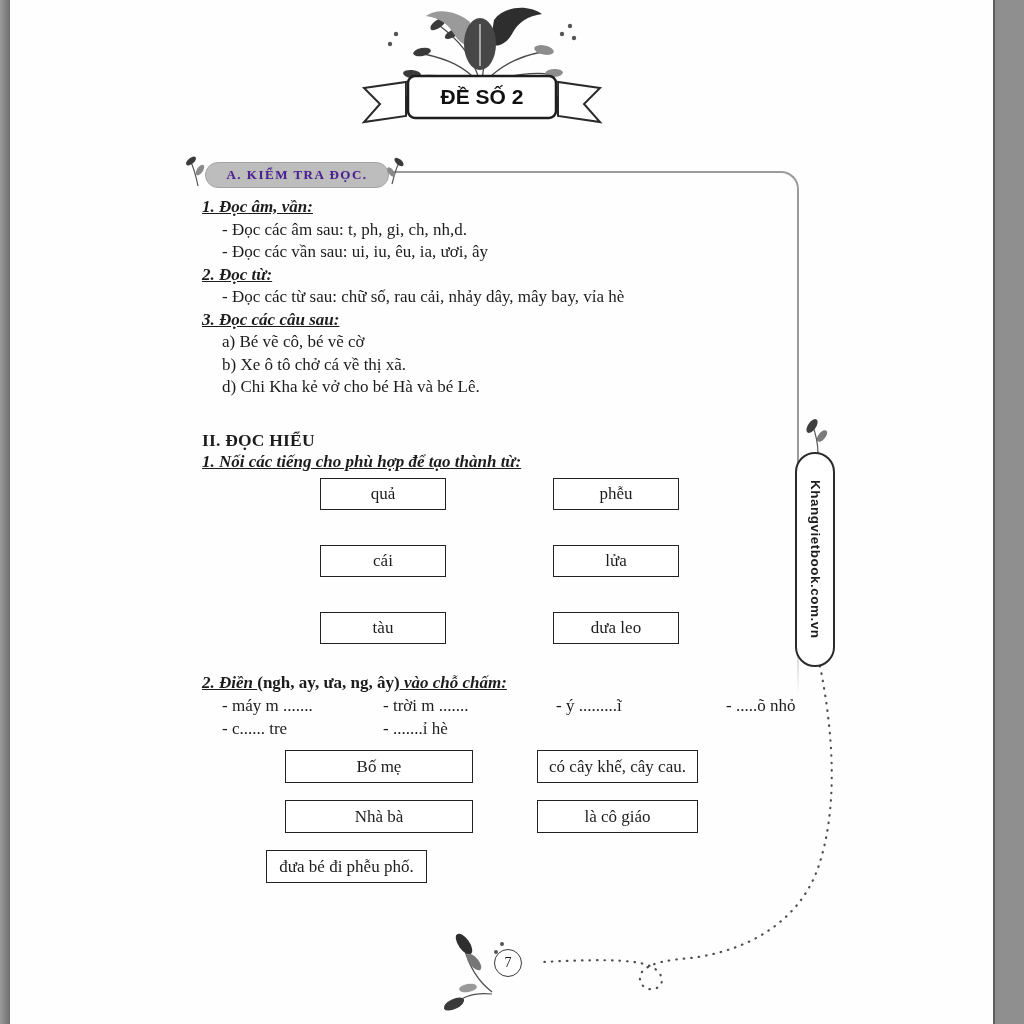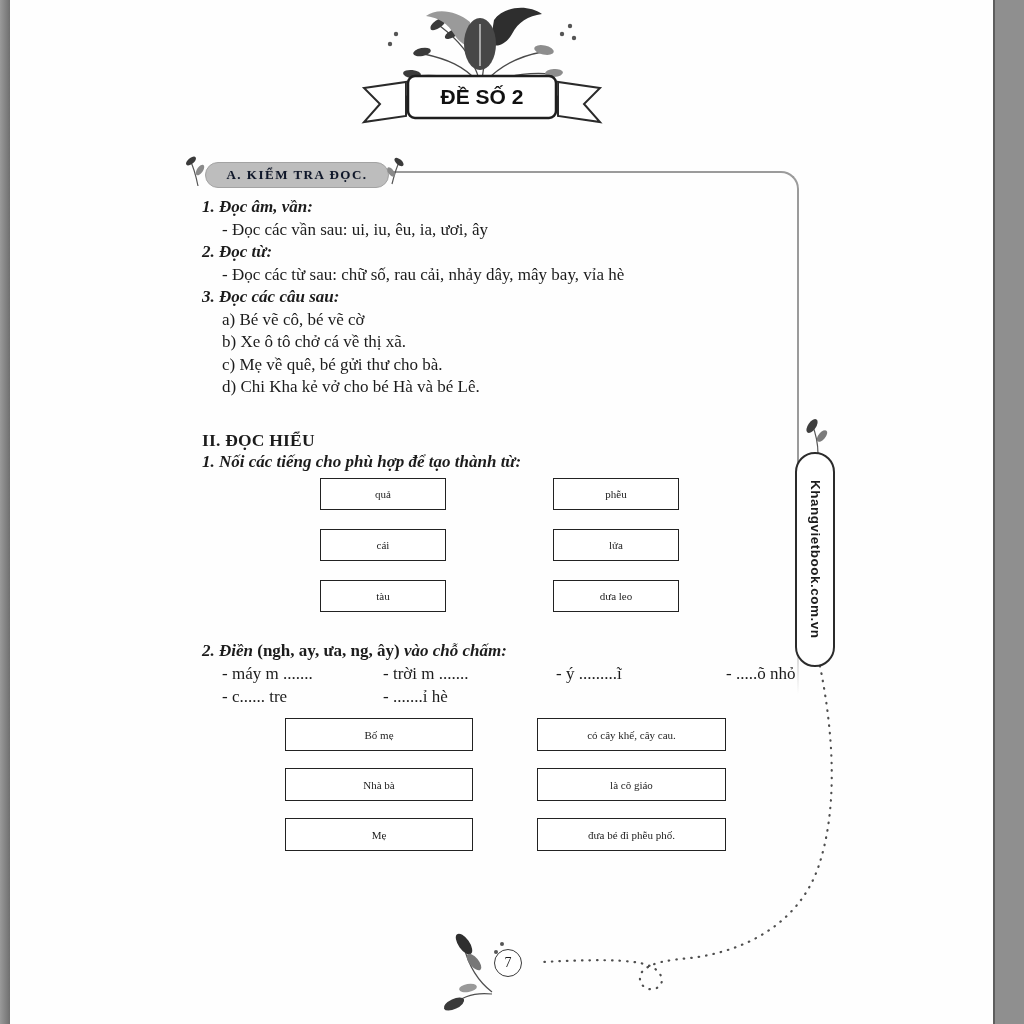--- a/index.html
+++ b/index.html
@@ -20,45 +20,45 @@
   .frame-top    { position:absolute; left:216px; top:171px; width:556px; height:2px; background:#9b9b9b; }
   .frame-corner { position:absolute; left:770px; top:171px; width:29px; height:29px;
                   border-top:2px solid #9b9b9b; border-right:2px solid #9b9b9b;
                   border-top-right-radius:18px; }
   .frame-right  { position:absolute; left:797px; top:199px; width:2px; height:495px;
                   background:linear-gradient(#9b9b9b 80%, rgba(155,155,155,0)); }
 
   
   .badge { position:absolute; left:205px; top:162px; width:184px; height:26px;
            background:#bdbdbd; border:1px solid #a3a3a3; border-radius:13px;
-           color:#0f172a; text-align:center; font-weight:bold; font-size:13px;
+           color:#4c1d95; text-align:center; font-weight:bold; font-size:13px;
            line-height:24px; letter-spacing:1.5px;
            text-shadow:0 0 1px #9a9a9a; }
   .sprig-badge-left  { position:absolute; left:184px; top:152px; width:28px; height:36px; }
   .sprig-badge-right { position:absolute; left:382px; top:156px; width:24px; height:30px; }
 
   
   .content { position:absolute; left:202px; top:196px; width:600px; font-size:17px; }
   .content p { line-height:22.5px; }
   .h-main { font-weight:bold; font-size:17.5px; letter-spacing:0.2px; }
-  .h-sub  { font-weight:bold; font-style:italic; }
+  .h-sub  { font-weight:bold; font-style:italic;text-decoration:underline; }
   .indent { padding-left:20px; }
   .mt12 { margin-top:30px; } .mt28 { margin-top:28px; } .mt8 { margin-top:8px; }
 
   
   .match-row { display:flex; }
-  .m1 { margin-top:19px; } .m1.first { margin-top:4px; }
+  .m1 { margin-top:35px; } .m1.first { margin-top:4px; }
   .m3 { margin-top:17px; } .m3.first { margin-top:10px; }
   .mbox { height:32px; border:1.6px solid #222; background:#fff;
-          display:flex; align-items:center; justify-content:center; font-size:11px;font-family:Liberation Serif, serif; }
+          display:flex; align-items:center; justify-content:center; font-size:17px;font-family:Liberation Serif, serif; }
   .m1-left  { margin-left:118px; width:126px; }
   .m1-right { margin-left:107px; width:126px; }
   .m3 .mbox { height:33px; }
   .m3-left  { margin-left:83px; width:188px; }
-  .m3-right { margin-left:64px; width:189px;text-align:right; }
+  .m3-right { margin-left:64px; width:161px;text-align:right; }
 
   
   .fill-row { display:flex; padding-left:20px; line-height:23px;gap:18px; }
   .fitem { display:inline-block; }
   .fw1 { width:143px; } .fw2 { width:155px; } .fw3 { width:152px; }
 
   
   .leaf-watermark { position:absolute; left:800px; top:416px; width:36px; height:40px; }
   .watermark { position:absolute; left:795px; top:452px; width:40px; height:215px;
                background:#fff; border:2px solid #2b2b2b; border-radius:20px;
@@ -139,29 +139,29 @@
   <svg class="sprig-badge-right" viewBox="0 0 24 30">
     <path d="M10 28 C 12 20 14 12 18 4" stroke="#555" fill="none" stroke-width="1.2"></path>
     <ellipse cx="17" cy="6" rx="5.5" ry="2.8" transform="rotate(40 17 6)" fill="#3a3a3a"></ellipse>
     <ellipse cx="9" cy="16" rx="5.5" ry="2.8" transform="rotate(55 9 16)" fill="#8a8a8a"></ellipse>
   </svg>
 
   <div class="content">
 
 
     <p class="h-sub">1. Đọc âm, vần:</p>
+    <p class="indent">- Đọc các âm sau: t, ph, gi, ch, nh,d.</p>
     <p class="indent">- Đọc các vần sau: ui, iu, êu, ia, ươi, ây</p>
 
     <p class="h-sub">2. Đọc từ:</p>
     <p class="indent">- Đọc các từ sau: chữ số, rau cải, nhảy dây, mây bay, vỉa hè</p>
 
     <p class="h-sub">3. Đọc các câu sau:</p>
     <p class="indent">a) Bé vẽ cô, bé vẽ cờ</p>
     <p class="indent">b) Xe ô tô chở cá về thị xã.</p>
-    <p class="indent">c) Mẹ về quê, bé gửi thư cho bà.</p>
     <p class="indent">d) Chi Kha kẻ vở cho bé Hà và bé Lê.</p>
 
     <p class="h-main mt12">II. ĐỌC HIỂU</p>
     <p class="h-sub">1. Nối các tiếng cho phù hợp để tạo thành từ:</p>
 
     <div class="match-row m1 first">
       <div class="mbox m1-left">quả</div>
       <div class="mbox m1-right">phễu</div>
     </div>
     <div class="match-row m1">
@@ -189,21 +189,20 @@
 
     <div class="match-row m3 first">
       <div class="mbox m3-left">Bố mẹ</div>
       <div class="mbox m3-right">có cây khế, cây cau.</div>
     </div>
     <div class="match-row m3">
       <div class="mbox m3-left">Nhà bà</div>
       <div class="mbox m3-right">là cô giáo</div>
     </div>
     <div class="match-row m3">
-      <div class="mbox m3-left">Mẹ</div>
       <div class="mbox m3-right">đưa bé đi phễu phố.</div>
     </div>
 
   </div>
 
   <svg class="leaf-watermark" viewBox="0 0 36 40">
     <path d="M18 38 C 18 28 16 18 12 8" stroke="#555" stroke-width="1.2" fill="none"></path>
     <ellipse cx="12" cy="10" rx="8" ry="4" transform="rotate(-55 12 10)" fill="#3f3f3f"></ellipse>
     <ellipse cx="22" cy="20" rx="7" ry="3.5" transform="rotate(-50 22 20)" fill="#7b7b7b"></ellipse>
   </svg>

